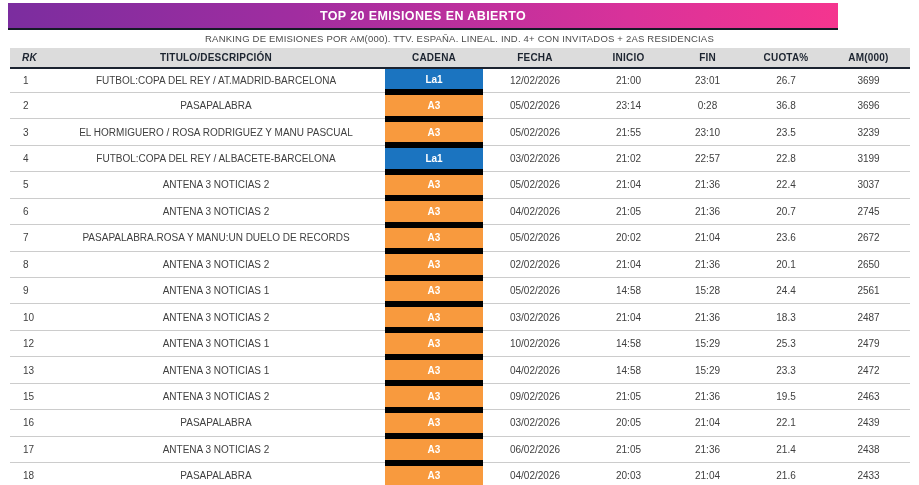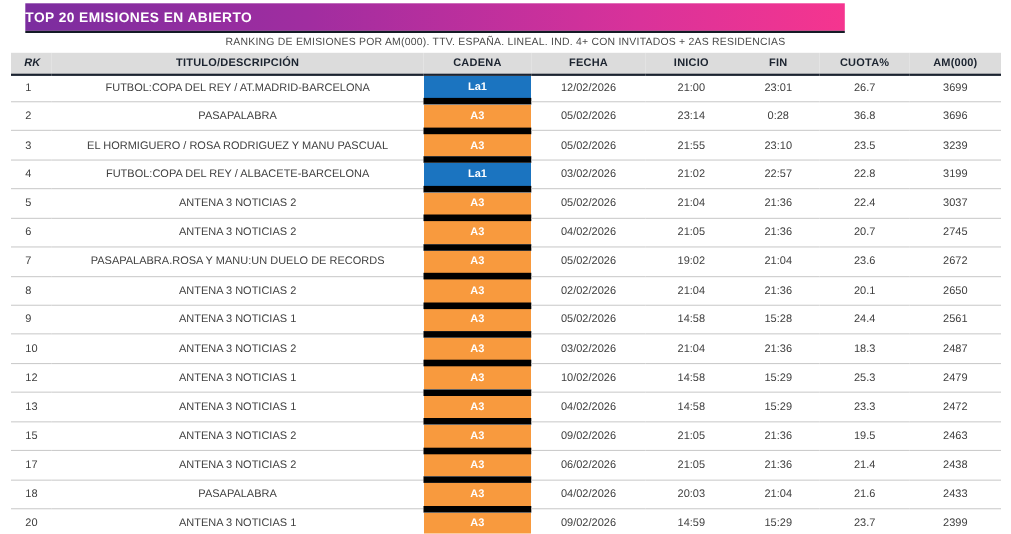--- a/index.html
+++ b/index.html
@@ -13,29 +13,29 @@
   }
   .page {
     position: relative;
     width: 919px;
     height: 485px;
     overflow: hidden;
   }
   
   .banner {
     position: absolute;
-    left: 23px;
+    left: 8px;
     top: 3px;
-    width: 745px;
+    width: 830px;
     height: 25px;
     background: linear-gradient(90deg, #7b2d9f 0%, #a12da0 35%, #d9329a 75%, #f5358f 100%);
     border-bottom: 2px solid #141b26;
     display: flex;
     align-items: center;
-    justify-content: flex-start;
+    justify-content: center;
   }
   .banner-title {
     color: #ffffff;
     font-weight: 700;
     font-size: 12.5px;
     letter-spacing: 0.4px;
   }
   
   .subtitle {
     position: absolute;
@@ -189,21 +189,21 @@
       <td>21:05</td>
       <td>21:36</td>
       <td>20.7</td>
       <td>2745</td>
     </tr>
         <tr>
       <td class="rk">7</td>
       <td>PASAPALABRA.ROSA Y MANU:UN DUELO DE RECORDS</td>
       <td class="cadena" style="background: rgb(248, 154, 62);">A3</td>
       <td>05/02/2026</td>
-      <td>19:02</td>
+      <td>20:02</td>
       <td>21:04</td>
       <td>23.6</td>
       <td>2672</td>
     </tr>
         <tr>
       <td class="rk">8</td>
       <td>ANTENA 3 NOTICIAS 2</td>
       <td class="cadena" style="background: rgb(248, 154, 62);">A3</td>
       <td>02/02/2026</td>
       <td>21:04</td>
@@ -255,20 +255,30 @@
       <td class="rk">15</td>
       <td>ANTENA 3 NOTICIAS 2</td>
       <td class="cadena" style="background: rgb(248, 154, 62);">A3</td>
       <td>09/02/2026</td>
       <td>21:05</td>
       <td>21:36</td>
       <td>19.5</td>
       <td>2463</td>
     </tr>
         <tr>
+      <td class="rk">16</td>
+      <td>PASAPALABRA</td>
+      <td class="cadena" style="background: rgb(248, 154, 62);">A3</td>
+      <td>03/02/2026</td>
+      <td>20:05</td>
+      <td>21:04</td>
+      <td>22.1</td>
+      <td>2439</td>
+    </tr>
+        <tr>
       <td class="rk">17</td>
       <td>ANTENA 3 NOTICIAS 2</td>
       <td class="cadena" style="background: rgb(248, 154, 62);">A3</td>
       <td>06/02/2026</td>
       <td>21:05</td>
       <td>21:36</td>
       <td>21.4</td>
       <td>2438</td>
     </tr>
         <tr>

